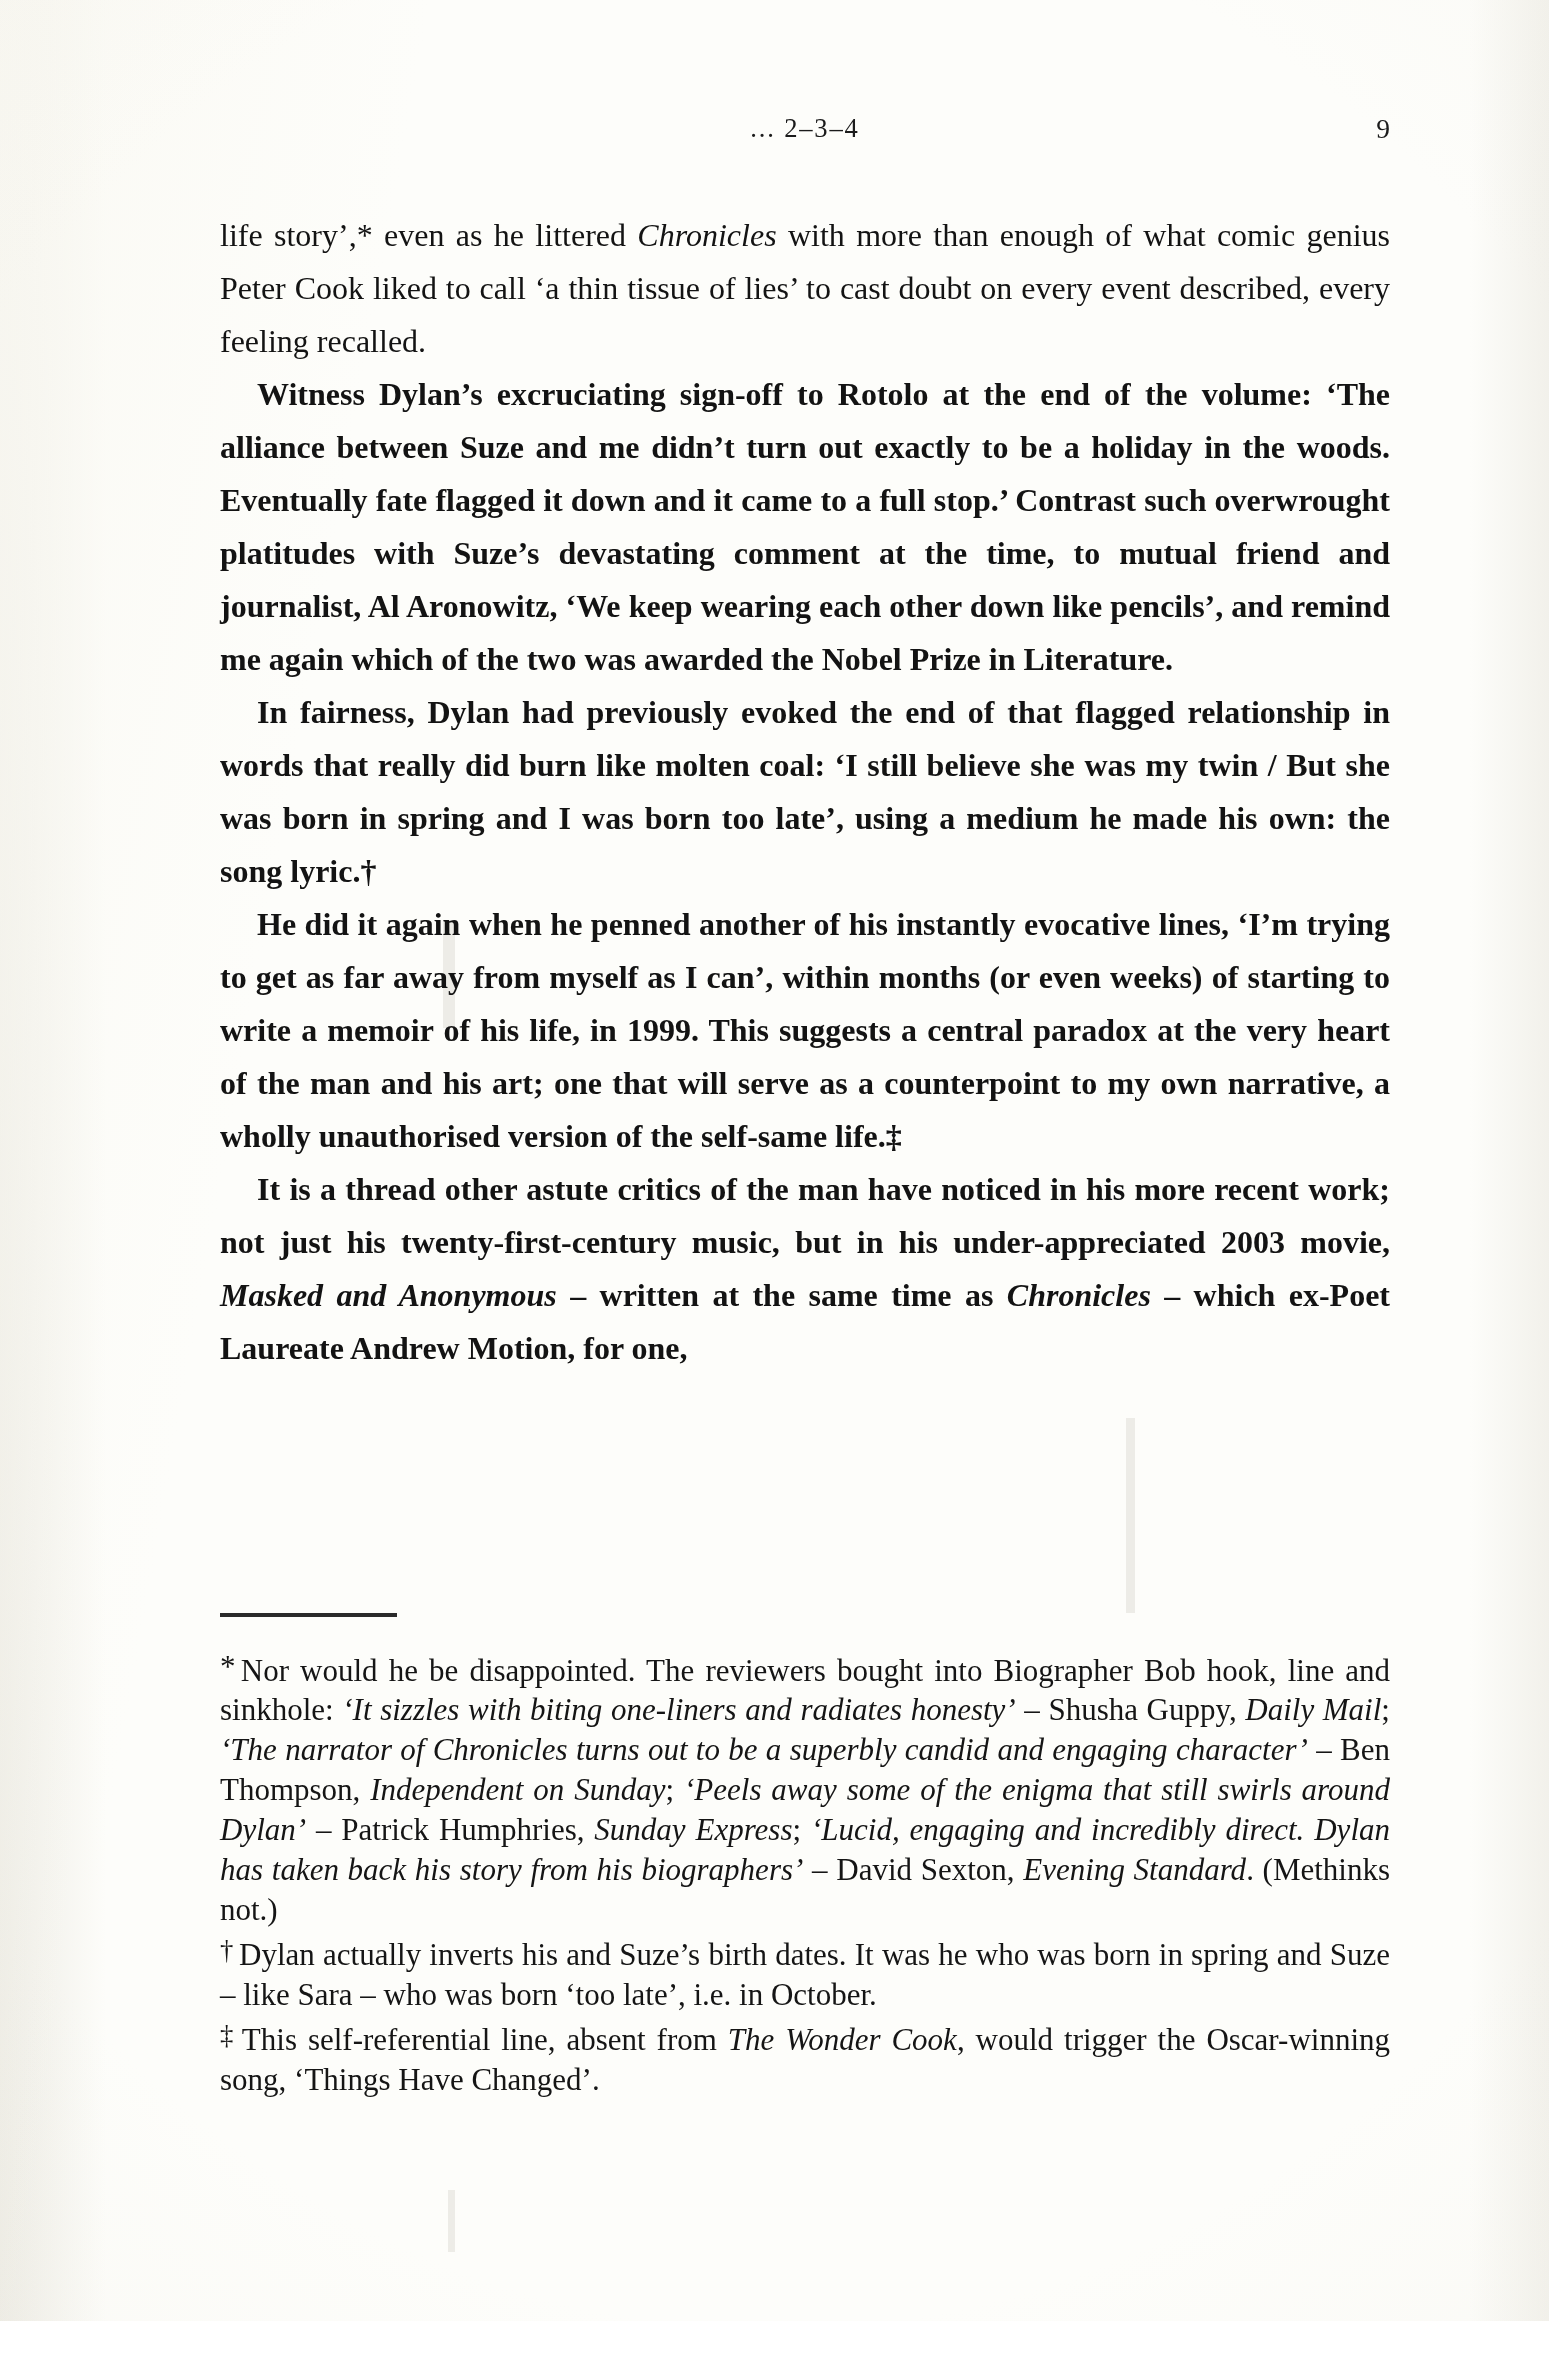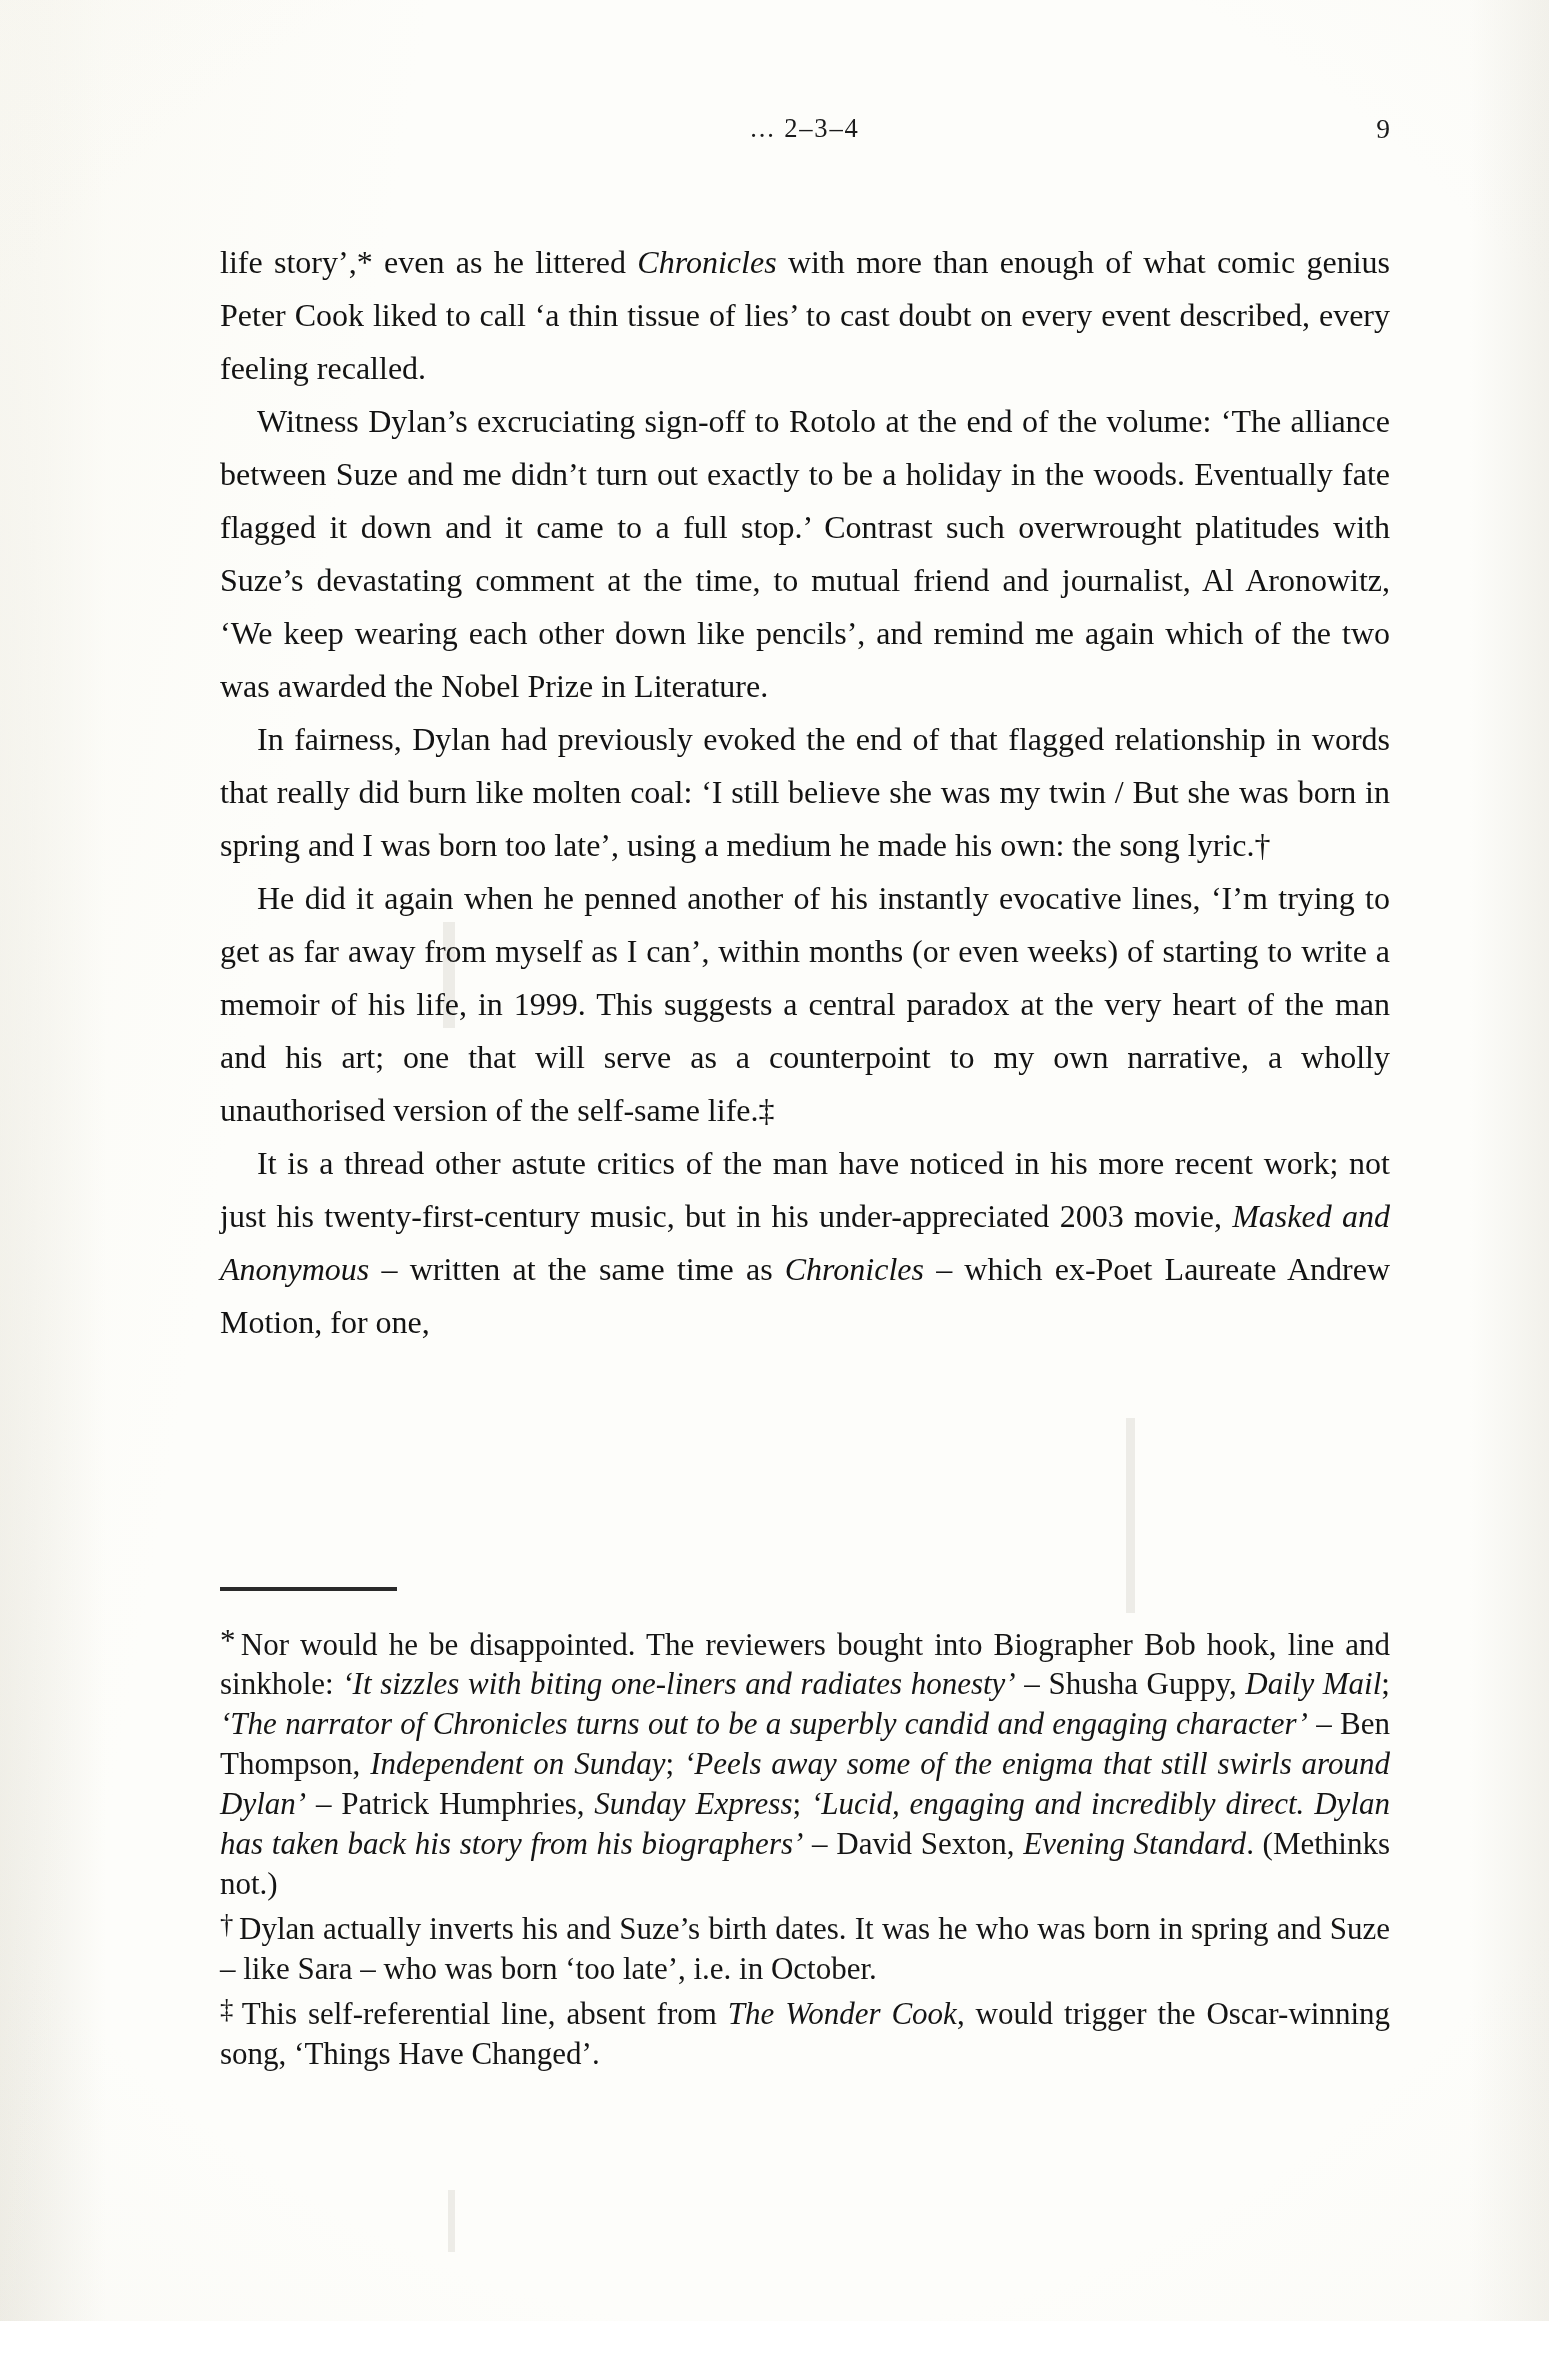--- a/index.html
+++ b/index.html
@@ -71,34 +71,35 @@
   .head-folio {
     position: absolute;
     right: 0;
     top: 0;
     font-size: 27.5px;
     color: #1b1b1b;
   }
 
   
   .body-text {
-    margin-top: 38px;
+    margin-top: 11px;
     font-size: 32px;
     line-height: 53px;
     color: #131313;
     text-align: justify;
     text-justify: inter-word;
     hyphens: none;
   }
   .body-text p {
     margin: 0;
     text-indent: 0;
   }
   .body-text p + p {
     text-indent: 37px;
+    font-weight: bold;
   }
   .body-text p:last-child {
     text-align: justify;
   }
   em { font-style: italic; }
 
   
   .footnote-area {
     margin-top: 238px;
   }

